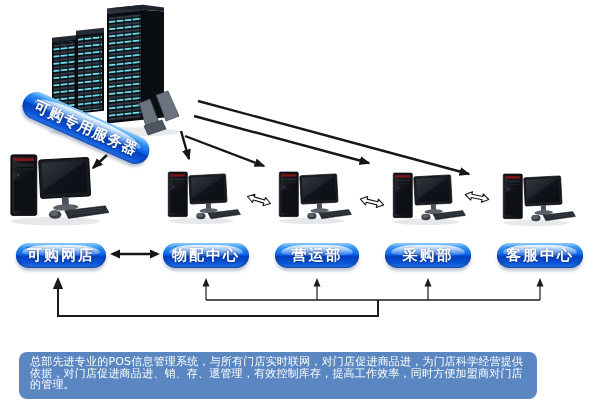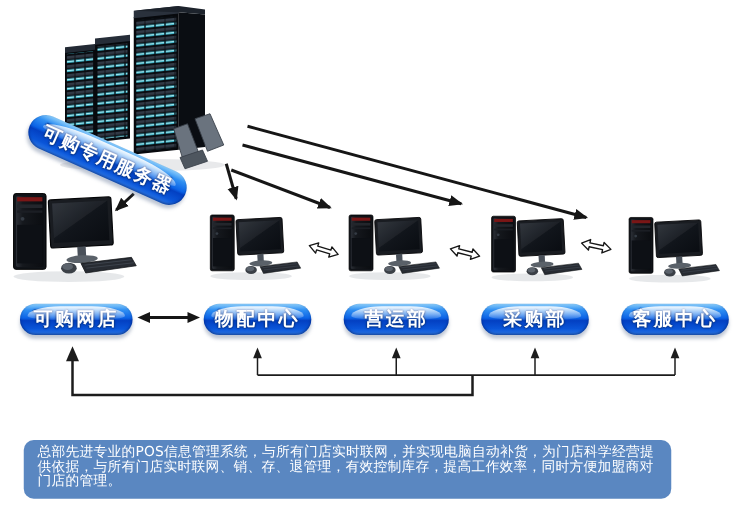--- a/index.html
+++ b/index.html
@@ -197,16 +197,16 @@
     <span>营运部</span>
   </div>
   <div class="pill p4">
     <span>采购部</span>
   </div>
   <div class="pill p5">
     <span>客服中心</span>
   </div>
 
   <div class="desc">
-    <span>总部先进专业的POS信息管理系统，与所有门店实时联网，并实现电脑自动补货，为门店科学经营提供依据，与所有门店实时联网、销、存、退管理，有效控制库存，提高工作效率，同时方便加盟商对门店的管理。</span>
+    <span>总部先进专业的POS信息管理系统，与所有门店实时联网，对门店促进商品进，为门店科学经营提供依据，对门店促进商品进、销、存、退管理，有效控制库存，提高工作效率，同时方便加盟商对门店的管理。</span>
   </div>
 
 </div>
 
 </body></html>

